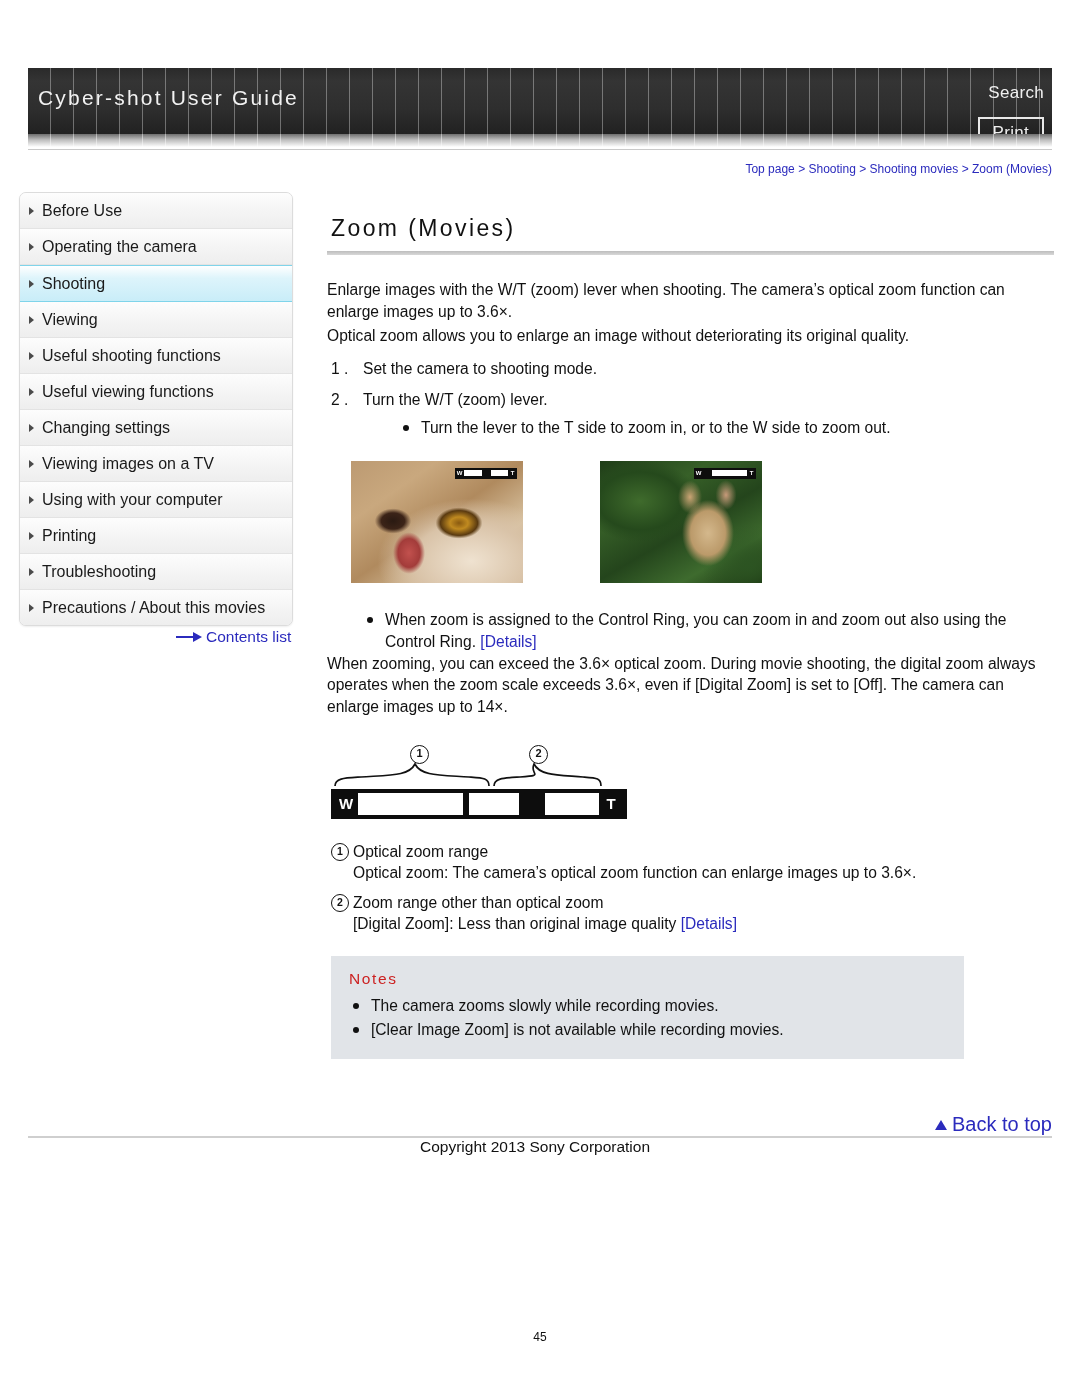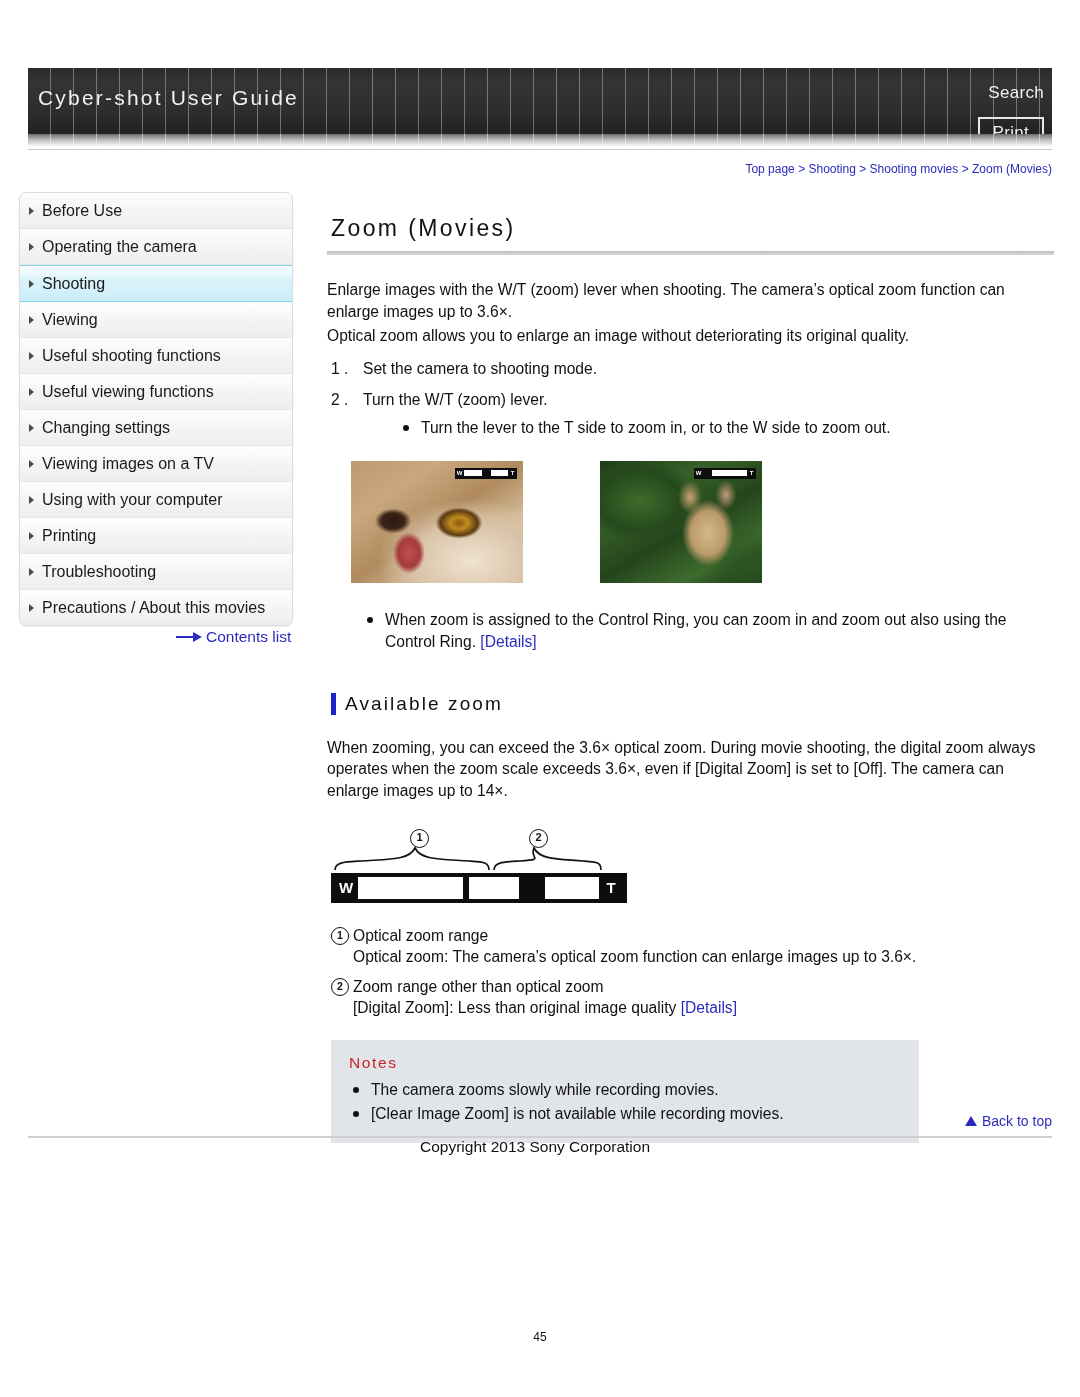--- a/index.html
+++ b/index.html
@@ -415,37 +415,37 @@
     line-height: 21px;
     padding-left: 22px;
     color: #111;
   }
 
   
   .notes-box {
     margin: 22px 0 0 4px;
     background: #e1e4e8;
     padding: 14px 0 18px 18px;
-    width: 588px;
+    width: 633px;
     box-sizing: border-box;
   }
   .notes-title {
     color: #cc2222;
     font-size: 15.5px;
     letter-spacing: 1.6px;
     margin-bottom: 7px;
   }
   .notes-box .bullet-line { margin: 2px 0 0 0; }
 
   
   .back-to-top {
     position: absolute;
     right: 28px;
     top: 1113px;
-    font-size: 14px;
+    font-size: 20px;
     color: #2b2bbd;
     display: flex;
     align-items: center;
     gap: 5px;
     white-space: nowrap;
   }
   .tri-up {
     width: 0; height: 0;
     border-bottom: 10px solid #2b2bbd;
     border-left: 6px solid transparent;
@@ -603,24 +603,20 @@
         <span class="t">T</span>
       </div>
     </div>
   </div>
 
   <div class="bullet-line" style="margin-top:26px; margin-left:36px;">
     <span>When zoom is assigned to the Control Ring, you can zoom in and zoom out also using the Control Ring.</span>
     <span class="link">[Details]</span>
   </div>
 
-  <div class="sec-head">
-    <span class="sec-bar"></span>
-    <span class="sec-title">Available zoom</span>
-  </div>
 
   <p class="body">When zooming, you can exceed the 3.6× optical zoom. During movie shooting, the digital zoom always operates when the zoom scale exceeds 3.6×, even if [Digital Zoom] is set to [Off]. The camera can enlarge images up to 14×.</p>
 
   <div class="zoom-diagram">
     <div class="circ-num n1">1</div>
     <div class="circ-num n2">2</div>
     <svg class="brace-svg" viewBox="0 0 296 26">
       <path d="M4,24 C4,16 14,16 30,15 C60,13 78,14 84,2 C90,14 108,13 138,15 C152,16 158,16 158,24" fill="none" stroke="#111" stroke-width="1.7"></path>
       <path d="M163,24 C163,16 173,16 189,15 C215,13 198,13 203,2 C209,14 228,13 252,15 C266,16 270,16 270,24" fill="none" stroke="#111" stroke-width="1.7"></path>
     </svg>

